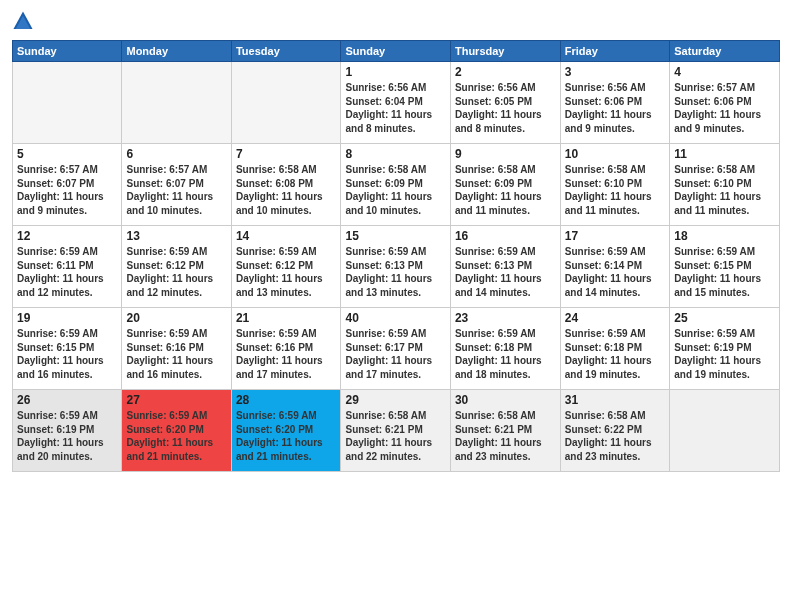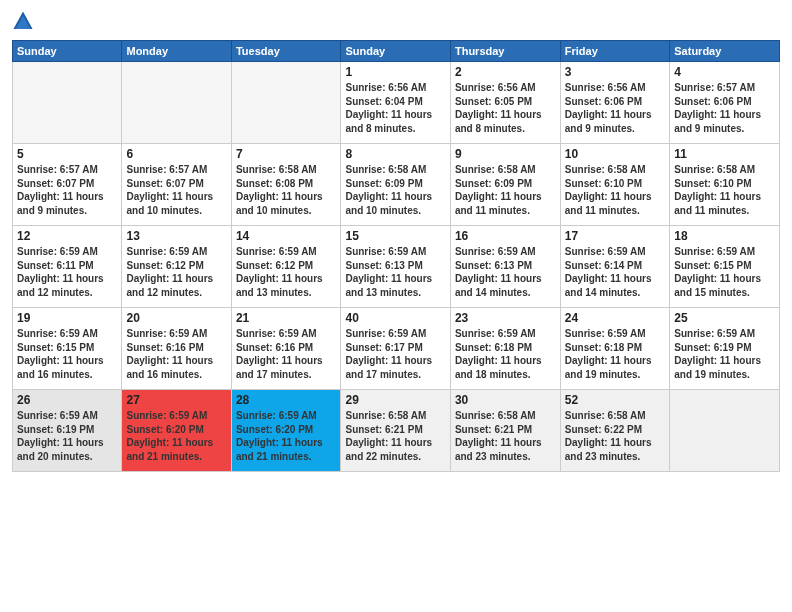--- a/index.html
+++ b/index.html
@@ -349,21 +349,21 @@
 and 22 minutes.</div>
           </td>
           <td style="background: rgb(240, 240, 240);">
             <div class="day-num">30</div>
             <div class="day-info" style="white-space: pre-line;">Sunrise: 6:58 AM
 Sunset: 6:21 PM
 Daylight: 11 hours
 and 23 minutes.</div>
           </td>
           <td style="background: rgb(240, 240, 240);">
-            <div class="day-num">52</div>
+            <div class="day-num">31</div>
             <div class="day-info" style="white-space: pre-line;">Sunrise: 6:58 AM
 Sunset: 6:22 PM
 Daylight: 11 hours
 and 23 minutes.</div>
           </td>
           <td class="empty" style="background: rgb(240, 240, 240);"></td>
         </tr>
       </tbody>
   </table>
 </div>

